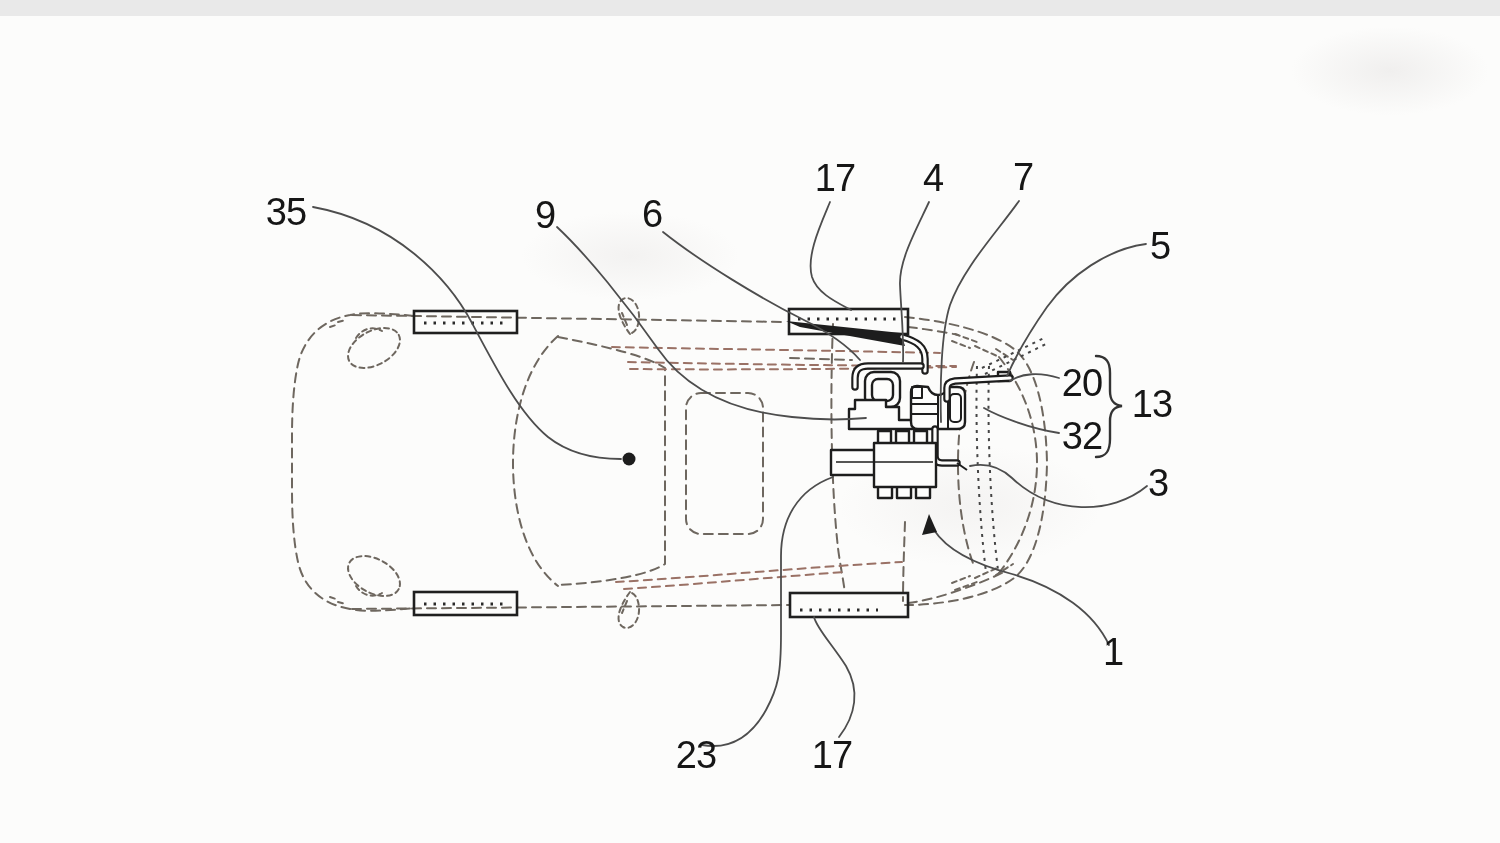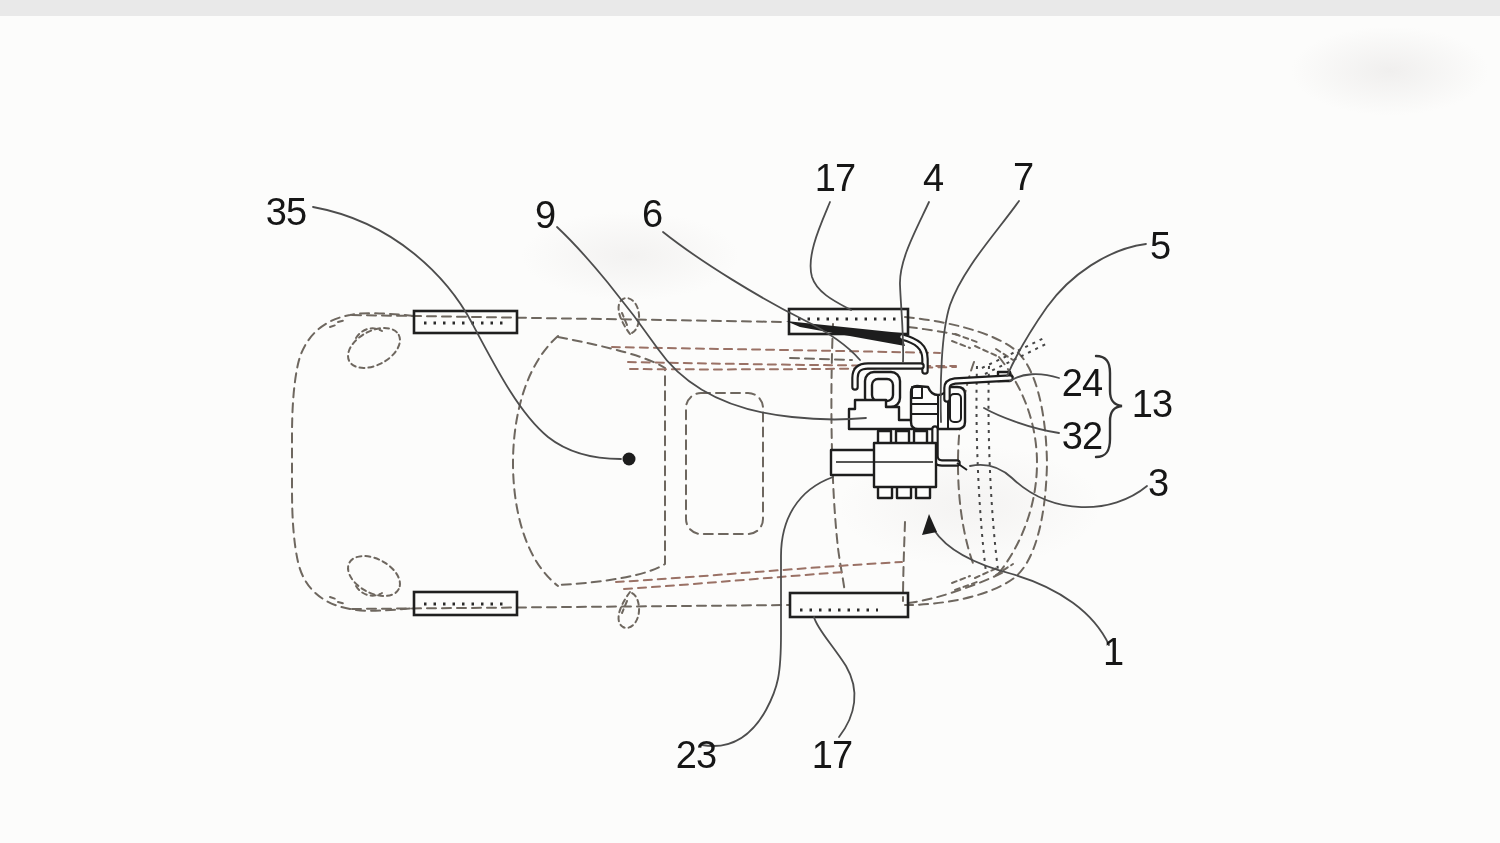--- a/index.html
+++ b/index.html
@@ -187,20 +187,20 @@
     </g>
   </svg>
 
   <div class="ref" style="left:286px;top:196px">35</div>
   <div class="ref" style="left:545px;top:199px">9</div>
   <div class="ref" style="left:652px;top:198px">6</div>
   <div class="ref" style="left:835px;top:162px">17</div>
   <div class="ref" style="left:933px;top:162px">4</div>
   <div class="ref" style="left:1023px;top:161px">7</div>
   <div class="ref" style="left:1160px;top:230px">5</div>
-  <div class="ref" style="left:1082px;top:367px">24</div>
+  <div class="ref" style="left:1082px;top:367px">20</div>
   <div class="ref" style="left:1082px;top:420px">32</div>
   <div class="ref" style="left:1152px;top:388px">13</div>
   <div class="ref" style="left:1158px;top:467px">3</div>
   <div class="ref" style="left:1113px;top:636px">1</div>
   <div class="ref" style="left:696px;top:739px">23</div>
   <div class="ref" style="left:832px;top:739px">17</div>
 </div>
 
 </body></html>

